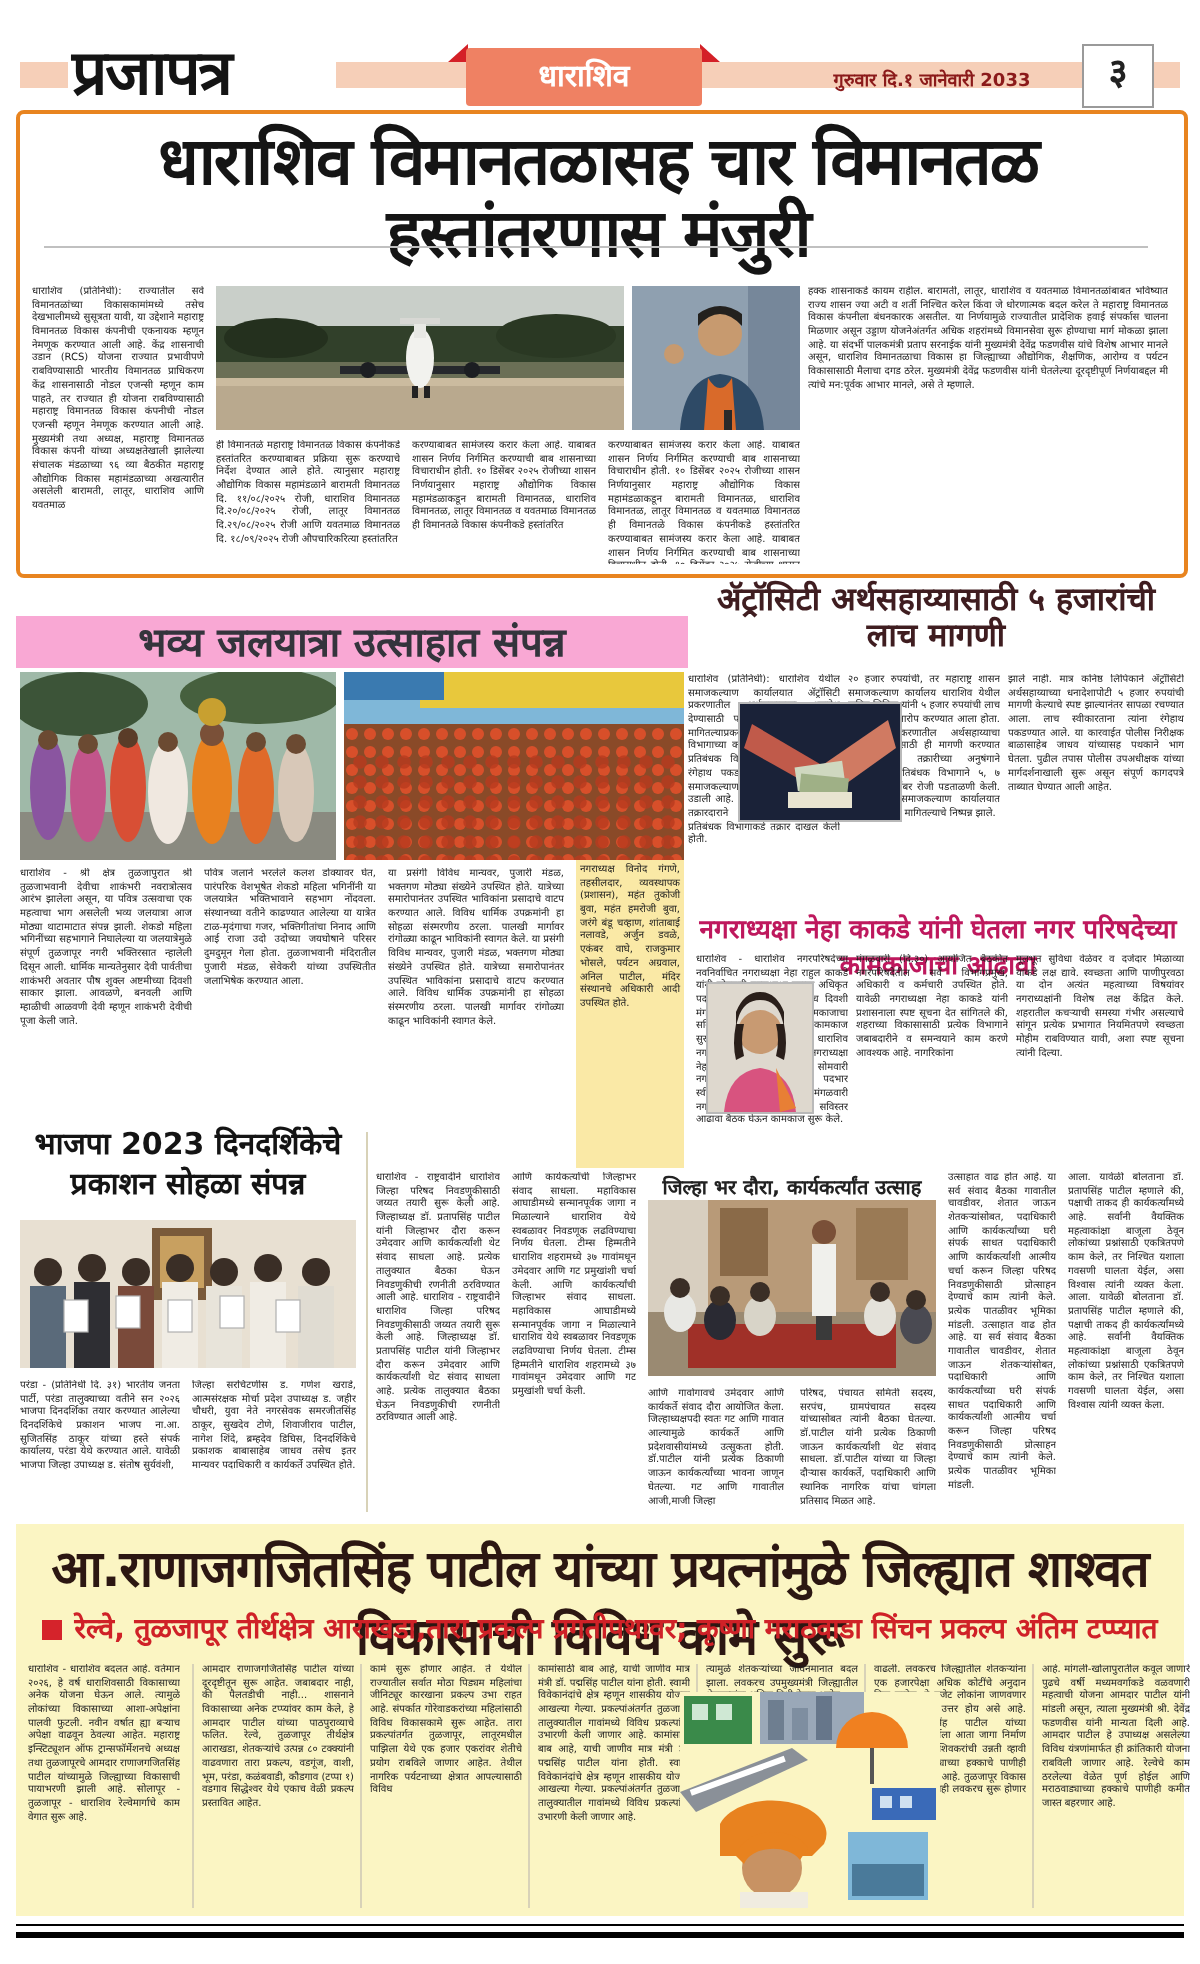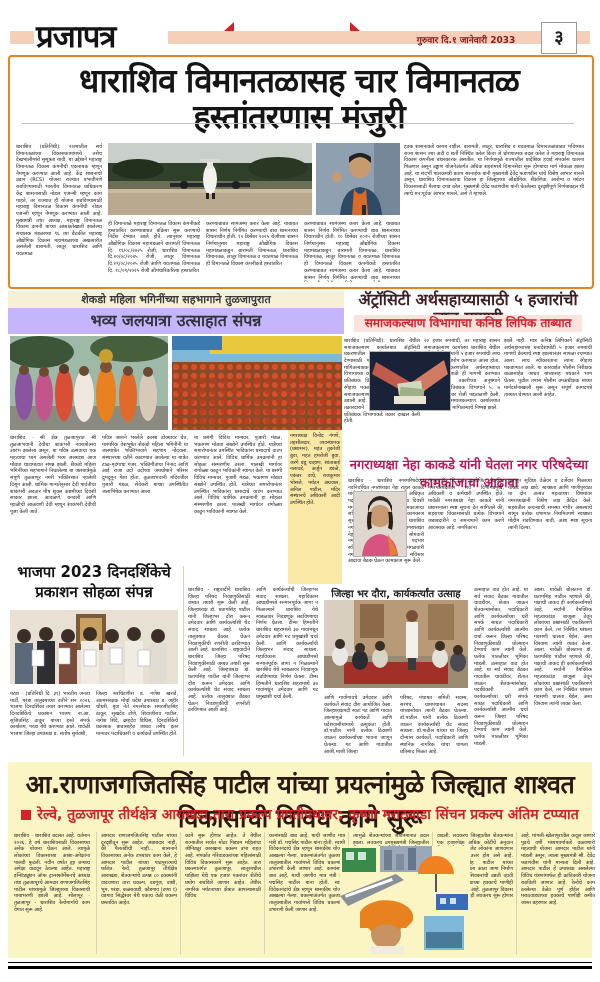--- a/index.html
+++ b/index.html
@@ -20,21 +20,21 @@
   .lead-headline{font-size:33px;font-weight:900;color:#151515;text-align:center;line-height:1.1;
                  letter-spacing:-1px;}
   .lead-rule{border-top:1px solid #c0c0c0;}
   .lead-subhead{background:#e62c35;color:#fff;font-size:14px;font-weight:bold;
                 padding:3px 16px;white-space:nowrap;}
   
   .col{font-size:5px;line-height:1.34;text-align:justify;color:#1c1c1c;overflow:hidden;}
   .hairline-v{border-left:1px solid #d8d2b8;}
   
   .kicker{background:#f8f0d4;font-size:11px;font-weight:bold;color:#3a3a3a;text-align:center;line-height:17px;}
-  .jal-headline{background:#c4b5fd;font-size:16px;font-weight:900;color:#34343c;text-align:center;line-height:26px;}
+  .jal-headline{background:#f9a8d4;font-size:20px;font-weight:900;color:#34343c;text-align:center;line-height:26px;}
   .atr-headline{font-size:16px;font-weight:900;color:#3f1d20;text-align:center;line-height:1.1;}
   .atr-subhead{background:#fbe2dd;color:#d5232b;font-size:12px;font-weight:bold;text-align:center;line-height:17px;}
   .neha-headline{font-size:13px;font-weight:900;color:#be185d;text-align:center;}
   .bjp-headline{font-size:15px;font-weight:900;color:#141414;text-align:center;line-height:1.35;}
   .jilha-headline{font-size:12.5px;font-weight:900;color:#33201f;text-align:center;}
   .jilha-sub{font-size:10px;font-weight:bold;color:#222;text-align:center;}
   
   #bottom-band{background:#fbf5c3;}
   .bottom-headline{font-size:25px;font-weight:900;color:#2c1712;text-align:center;letter-spacing:-0.5px;}
   .bottom-subhead{font-size:14px;font-weight:bold;color:#cf2127;text-align:center;}
@@ -46,20 +46,21 @@
 </head>
 <body>
 
 <div id="page">
 
   <div class="abs mast-strip" style="left:10px;top:31px;width:24px;"></div>
   <div class="abs mast-logo" style="left:36px;top:14px;width:140px;height:40px;">प्रजापत्र</div>
   <div class="abs mast-strip" style="left:168px;top:31px;width:422px;"></div>
   <div class="abs fold" style="left:224px;top:22px;border-width:0 0 9px 10px;border-color:transparent transparent #d42027 transparent;"></div>
   <div class="abs fold" style="left:350px;top:22px;border-width:9px 0 0 10px;border-color:transparent transparent transparent #d42027;"></div>
+  <div class="abs mast-ribbon" style="left:233px;top:24px;width:118px;height:29px;">धाराशिव</div>
   <div class="abs mast-date" style="left:400px;top:33px;width:132px;">गुरुवार दि.१ जानेवारी 2033</div>
   <div class="abs mast-pagebox" style="left:541px;top:22px;width:34px;height:30px;">३</div>
 
   <div id="lead-box" class="abs" style="left:8px;top:55px;width:582px;height:230px;">
     <div class="abs lead-headline" style="left:6px;top:6px;width:566px;">धाराशिव विमानतळासह चार विमानतळ हस्तांतरणास मंजुरी</div>
     <div class="abs lead-rule" style="left:12px;top:66px;width:552px;"></div>
   </div>
   <div class="abs col" style="left:16px;top:143px;width:86px;height:137px;">धाराशिव (प्रतिनिधी): राज्यातील सर्व विमानतळांच्या विकासकामांमध्ये तसेच देखभालीमध्ये सुसूत्रता यावी, या उद्देशाने महाराष्ट्र विमानतळ विकास कंपनीची एकनायक म्हणून नेमणूक करण्यात आली आहे. केंद्र शासनाची उडान (RCS) योजना राज्यात प्रभावीपणे राबविण्यासाठी भारतीय विमानतळ प्राधिकरण केंद्र शासनासाठी नोडल एजन्सी म्हणून काम पाहते, तर राज्यात ही योजना राबविण्यासाठी महाराष्ट्र विमानतळ विकास कंपनीची नोडल एजन्सी म्हणून नेमणूक करण्यात आली आहे. मुख्यमंत्री तथा अध्यक्ष, महाराष्ट्र विमानतळ विकास कंपनी यांच्या अध्यक्षतेखाली झालेल्या संचालक मंडळाच्या ९६ व्या बैठकीत महाराष्ट्र औद्योगिक विकास महामंडळाच्या अखत्यारीत असलेली बारामती, लातूर, धाराशिव आणि यवतमाळ</div>
 
   <svg class="abs photo" style="left:108px;top:143px;" width="204" height="72" viewBox="0 0 204 72">
@@ -89,21 +90,20 @@
     <path d="M38 46 q6 10 12 0 l2 26 l-16 0 z" fill="#d96a2a"></path>
     <circle cx="21" cy="34" r="5" fill="#c79a6f"></circle>
     <rect x="46" y="62" width="4" height="10" fill="#2a2a2a"></rect>
   </svg>
 
   <div class="abs col" style="left:108px;top:220px;width:92px;height:62px;">ही विमानतळे महाराष्ट्र विमानतळ विकास कंपनीकडे हस्तांतरित करण्याबाबत प्रक्रिया सुरू करण्याचे निर्देश देण्यात आले होते. त्यानुसार महाराष्ट्र औद्योगिक विकास महामंडळाने बारामती विमानतळ दि. ११/०८/२०२५ रोजी, धाराशिव विमानतळ दि.२०/०८/२०२५ रोजी, लातूर विमानतळ दि.२९/०८/२०२५ रोजी आणि यवतमाळ विमानतळ दि. १८/०९/२०२५ रोजी औपचारिकरित्या हस्तांतरित</div>
   <div class="abs col" style="left:206px;top:220px;width:92px;height:62px;">करण्याबाबत सामंजस्य करार केला आहे. याबाबत शासन निर्णय निर्गमित करण्याची बाब शासनाच्या विचाराधीन होती. १० डिसेंबर २०२५ रोजीच्या शासन निर्णयानुसार महाराष्ट्र औद्योगिक विकास महामंडळाकडून बारामती विमानतळ, धाराशिव विमानतळ, लातूर विमानतळ व यवतमाळ विमानतळ ही विमानतळे विकास कंपनीकडे हस्तांतरित</div>
   <div class="abs col" style="left:304px;top:220px;width:96px;height:62px;">करण्याबाबत सामंजस्य करार केला आहे. याबाबत शासन निर्णय निर्गमित करण्याची बाब शासनाच्या विचाराधीन होती. १० डिसेंबर २०२५ रोजीच्या शासन निर्णयानुसार महाराष्ट्र औद्योगिक विकास महामंडळाकडून बारामती विमानतळ, धाराशिव विमानतळ, लातूर विमानतळ व यवतमाळ विमानतळ ही विमानतळे विकास कंपनीकडे हस्तांतरित करण्याबाबत सामंजस्य करार केला आहे. याबाबत शासन निर्णय निर्गमित करण्याची बाब शासनाच्या विचाराधीन होती. १० डिसेंबर २०२५ रोजीच्या शासन निर्णयानुसार महाराष्ट्र औद्योगिक विकास महामंडळाकडून बारामती विमानतळ, धाराशिव विमानतळ, लातूर विमानतळ व यवतमाळ विमानतळ ही विमानतळे विकास कंपनीकडे हस्तांतरित</div>
   <div class="abs col" style="left:404px;top:143px;width:180px;height:139px;">हक्क शासनाकडे कायम राहील. बारामती, लातूर, धाराशिव व यवतमाळ विमानतळांबाबत भविष्यात राज्य शासन ज्या अटी व शर्ती निश्चित करेल किंवा जे धोरणात्मक बदल करेल ते महाराष्ट्र विमानतळ विकास कंपनीला बंधनकारक असतील. या निर्णयामुळे राज्यातील प्रादेशिक हवाई संपर्कास चालना मिळणार असून उड्डाण योजनेअंतर्गत अधिक शहरांमध्ये विमानसेवा सुरू होण्याचा मार्ग मोकळा झाला आहे. या संदर्भी पालकमंत्री प्रताप सरनाईक यांनी मुख्यमंत्री देवेंद्र फडणवीस यांचे विशेष आभार मानले असून, धाराशिव विमानतळाचा विकास हा जिल्ह्याच्या औद्योगिक, शैक्षणिक, आरोग्य व पर्यटन विकासासाठी मैलाचा दगड ठरेल. मुख्यमंत्री देवेंद्र फडणवीस यांनी घेतलेल्या दूरदृष्टीपूर्ण निर्णयाबद्दल मी त्यांचे मन:पूर्वक आभार मानले, असे ते म्हणाले.</div>
 
-  <div class="abs kicker" style="left:8px;top:291px;width:336px;">शेकडो महिला भगिनींच्या सहभागाने तुळजापुरात</div>
   <div class="abs jal-headline" style="left:8px;top:308px;width:336px;">भव्य जलयात्रा उत्साहात संपन्न</div>
   <svg class="abs photo" style="left:10px;top:336px;" width="332" height="94" viewBox="0 0 332 94">
     <rect width="158" height="94" fill="#9fb9a8"></rect>
     <ellipse cx="30" cy="16" rx="34" ry="16" fill="#3c5438"></ellipse>
     <ellipse cx="120" cy="12" rx="40" ry="14" fill="#46603e"></ellipse>
     <rect y="70" width="158" height="24" fill="#8a8a80"></rect>
     <g>
       <ellipse cx="14" cy="58" rx="9" ry="26" fill="#8a55a0"></ellipse>
       <ellipse cx="34" cy="60" rx="9" ry="25" fill="#c2558b"></ellipse>
       <ellipse cx="54" cy="58" rx="9" ry="27" fill="#d84f35"></ellipse>
@@ -135,21 +135,20 @@
     <rect x="162" y="26" width="170" height="68" fill="#8a4a28"></rect>
     <rect x="162" y="26" width="170" height="68" fill="url(#crowd1)"></rect>
     <rect x="162" y="40" width="170" height="54" fill="url(#crowd2)" opacity="0.8"></rect>
   </svg>
   <div class="abs col" style="left:10px;top:434px;width:86px;height:150px;">धाराशिव - श्री क्षेत्र तुळजापुरात श्री तुळजाभवानी देवीचा शाकंभरी नवरात्रोत्सव आरंभ झालेला असून, या पवित्र उत्सवाचा एक महत्वाचा भाग असलेली भव्य जलयात्रा आज मोठ्या थाटामाटात संपन्न झाली. शेकडो महिला भगिनींच्या सहभागाने निघालेल्या या जलयात्रेमुळे संपूर्ण तुळजापूर नगरी भक्तिरसात न्हालेली दिसून आली. धार्मिक मान्यतेनुसार देवी पार्वतीचा शाकंभरी अवतार पौष शुक्ल अष्टमीच्या दिवशी साकार झाला. आवळणे, बनवली आणि म्हाळीची आळवणी देवी म्हणून शाकंभरी देवीची पूजा केली जाते.</div>
   <div class="abs col" style="left:102px;top:434px;width:86px;height:150px;">पवित्र जलाने भरलेले कलश डोक्यावर घेत, पारंपरिक वेशभूषेत शेकडो महिला भगिनींनी या जलयात्रेत भक्तिभावाने सहभाग नोंदवला. संस्थानच्या वतीने काढण्यात आलेल्या या यात्रेत टाळ-मृदंगाचा गजर, भक्तिगीतांचा निनाद आणि आई राजा उदो उदोच्या जयघोषाने परिसर दुमदुमून गेला होता. तुळजाभवानी मंदिरातील पुजारी मंडळ, सेवेकरी यांच्या उपस्थितीत जलाभिषेक करण्यात आला.</div>
   <div class="abs col" style="left:194px;top:434px;width:88px;height:150px;">या प्रसंगी विविध मान्यवर, पुजारी मंडळ, भक्तगण मोठ्या संख्येने उपस्थित होते. यात्रेच्या समारोपानंतर उपस्थित भाविकांना प्रसादाचे वाटप करण्यात आले. विविध धार्मिक उपक्रमांनी हा सोहळा संस्मरणीय ठरला. पालखी मार्गावर रांगोळ्या काढून भाविकांनी स्वागत केले. या प्रसंगी विविध मान्यवर, पुजारी मंडळ, भक्तगण मोठ्या संख्येने उपस्थित होते. यात्रेच्या समारोपानंतर उपस्थित भाविकांना प्रसादाचे वाटप करण्यात आले. विविध धार्मिक उपक्रमांनी हा सोहळा संस्मरणीय ठरला. पालखी मार्गावर रांगोळ्या काढून भाविकांनी स्वागत केले.</div>
   <div class="abs col" style="left:288px;top:430px;width:50px;height:150px;background:#fae9a6;padding:2px;">नगराध्यक्ष विनोद गंगणे, तहसीलदार, व्यवस्थापक (प्रशासन), महंत तुकोजी बुवा, महंत हमरोजी बुवा, जरंगे बंडू चव्हाण, शांताबाई नलावडे, अर्जुन डवळे, एकंबर वाघे, राजकुमार भोसले, पर्यटन अग्रवाल, अनिल पाटील, मंदिर संस्थानचे अधिकारी आदी उपस्थित होते.</div>
 
   <div class="abs atr-headline" style="left:344px;top:291px;width:248px;">ॲट्रॉसिटी अर्थसहाय्यासाठी ५ हजारांची लाच मागणी</div>
-  <div class="abs atr-subhead" style="left:354px;top:315px;width:228px;">समाजकल्याण विभागाचा कनिष्ठ लिपिक ताब्यात</div>
   <div class="abs col" style="left:344px;top:337px;width:76px;height:112px;">धाराशिव (प्रतिनिधी): धाराशिव येथील समाजकल्याण कार्यालयात ॲट्रॉसिटी प्रकरणातील अर्थसहाय्याचा धनादेश देण्यासाठी पाच हजार रुपयांची लाच मागितल्याप्रकरणी समाजकल्याण विभागाच्या कनिष्ठ लिपिकास लाचलुचपत प्रतिबंधक विभागाने ३१ डिसेंबर रोजी रंगेहाथ पकडले आहे. या प्रकरणामुळे समाजकल्याण विभागात एकच खळबळ उडाली आहे. या प्रकरणी ४७ वर्षीय पुरुष तक्रारदाराने धाराशिव लाचलुचपत प्रतिबंधक विभागाकडे तक्रार दाखल केली होती.</div>
   <div class="abs col" style="left:424px;top:337px;width:76px;height:112px;">२० हजार रुपयांची, तर महाराष्ट्र शासन समाजकल्याण कार्यालय धाराशिव येथील कनिष्ठ लिपिक यांनी ५ हजार रुपयांची लाच मागितल्याचा आरोप करण्यात आला होता. ॲट्रॉसिटी प्रकरणातील अर्थसहाय्याचा धनादेश देण्यासाठी ही मागणी करण्यात आली होती. तक्रारीच्या अनुषंगाने लाचलुचपत प्रतिबंधक विभागाने ५, ७ आणि ११ डिसेंबर रोजी पडताळणी केली. या दरम्यान समाजकल्याण कार्यालयात पंचासमक्ष लाच मागितल्याचे निष्पन्न झाले.</div>
   <div class="abs col" style="left:504px;top:337px;width:88px;height:112px;">झाले नाही. मात्र कनिष्ठ लिपिकाने ॲट्रॉसिटी अर्थसहाय्याच्या धनादेशापोटी ५ हजार रुपयांची मागणी केल्याचे स्पष्ट झाल्यानंतर सापळा रचण्यात आला. लाच स्वीकारताना त्यांना रंगेहाथ पकडण्यात आले. या कारवाईत पोलीस निरीक्षक बाळासाहेब जाधव यांच्यासह पथकाने भाग घेतला. पुढील तपास पोलीस उपअधीक्षक यांच्या मार्गदर्शनाखाली सुरू असून संपूर्ण कागदपत्रे ताब्यात घेण्यात आली आहेत.</div>
   <svg class="abs photo photo-frame" style="left:370px;top:352px;z-index:2;" width="80" height="58" viewBox="0 0 80 58">
     <rect width="80" height="58" fill="#1a2238"></rect>
     <path d="M6 10 L40 30 L34 40 L2 22 Z" fill="#c05a4a"></path>
     <path d="M74 8 L42 30 L50 42 L78 22 Z" fill="#d07a62"></path>
     <rect x="28" y="30" width="24" height="12" fill="#cfd8c0" transform="rotate(-8 40 36)"></rect>
     <rect x="30" y="36" width="24" height="10" fill="#9fb086" transform="rotate(6 42 41)"></rect>
     <rect x="24" y="44" width="32" height="8" fill="#e8e4d0"></rect>

